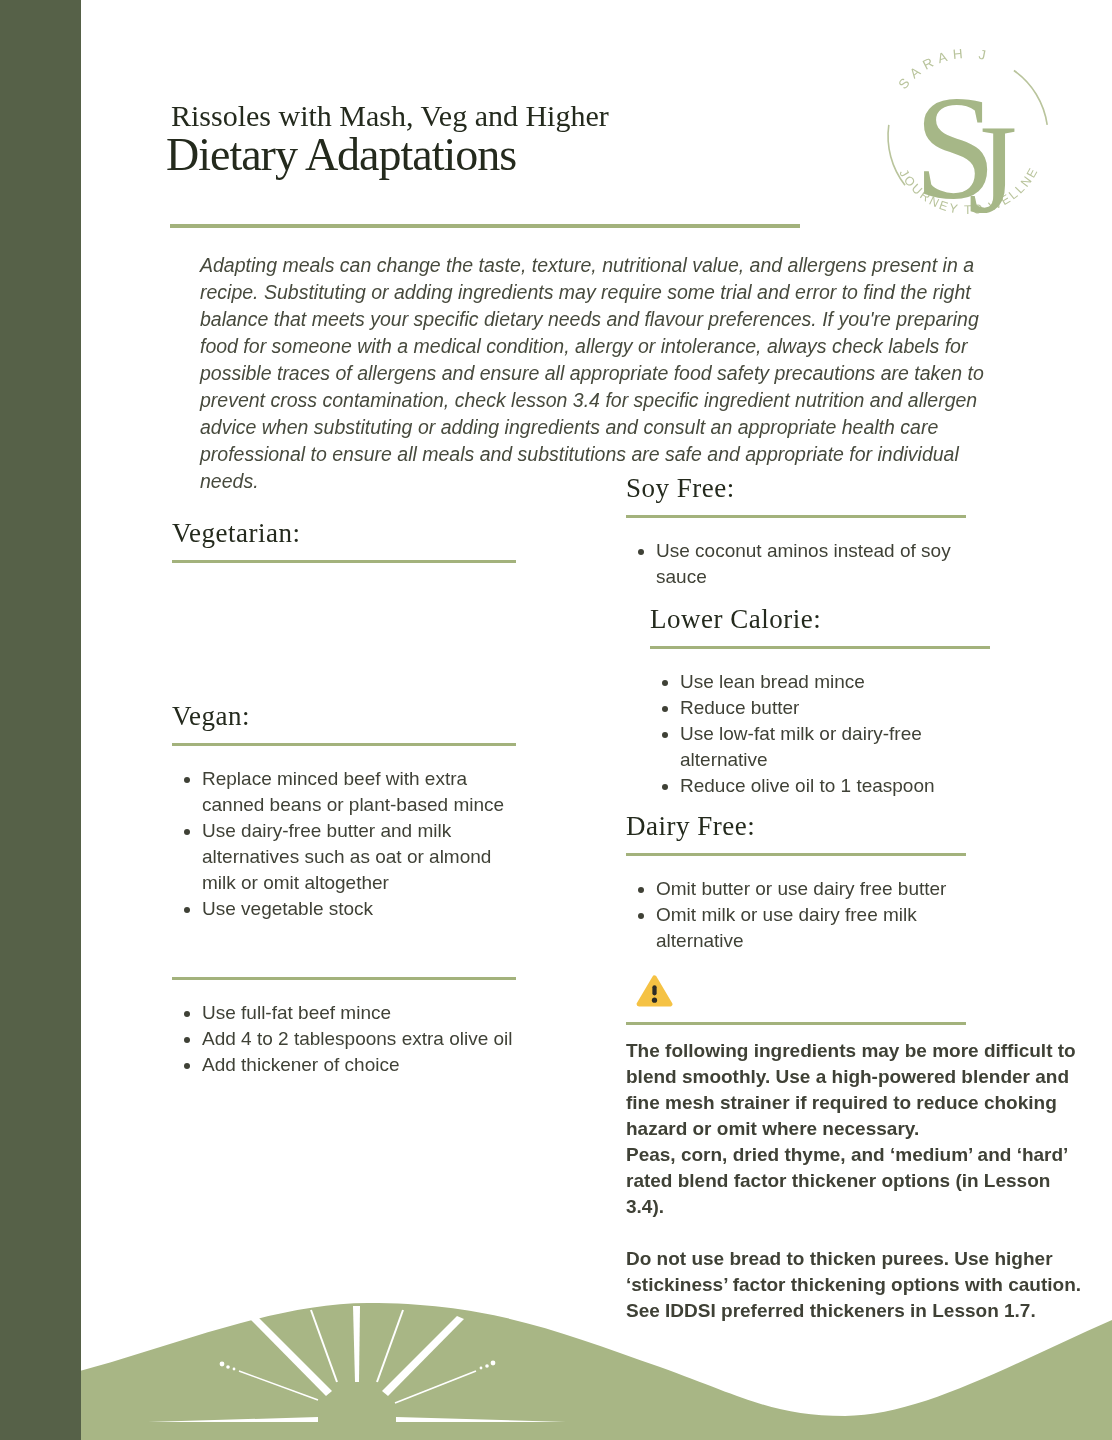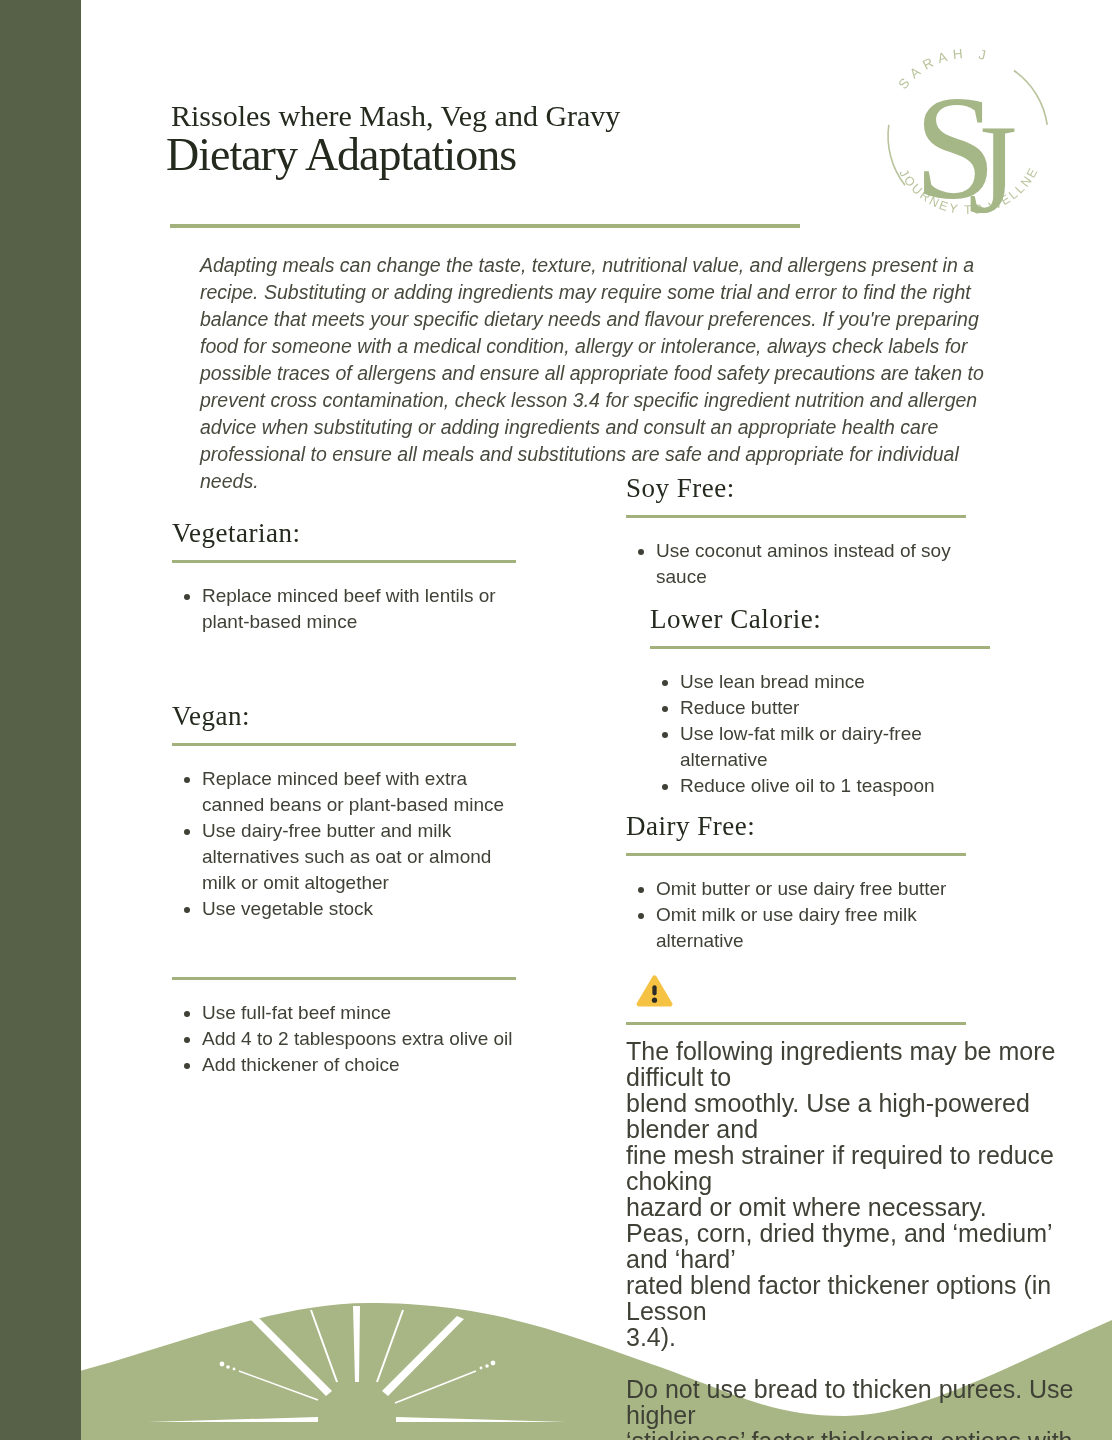--- a/index.html
+++ b/index.html
@@ -22,21 +22,21 @@
            font-size:19.5px; line-height:27px; color:var(--intro); white-space:pre-line; z-index:3;margin-left:32px; }
 
   .sec { position:absolute; z-index:3; }
   .sec h2 { font-family:"Liberation Serif", serif; font-weight:normal; font-size:27px;
             line-height:36px; color:var(--heading); letter-spacing:0.5px; }
   .sec .rule { height:3px; background:var(--rule); margin-top:9px; }
   .sec-l .rule { width:344px; }
   .sec-r .rule { width:340px; }
   .sec ul { margin:20px 0 0 0; padding-left:30px; }
   .sec li { font-size:19px; line-height:26px; color:var(--body); white-space:pre-line; }
-  .sec p  { font-size:25px; line-height:26px; color:var(--body); white-space:pre-line; }
+  .sec p  { font-size:19px; line-height:26px; color:var(--body); white-space:pre-line;font-weight:bold; }
   .p1 { margin-top:13px; }
   .p2 { margin-top:26px; }
   .wicon { margin-left:10px; vertical-align:-4px; }
 </style>
 </head>
 <body>
 
 <div id="page">
 
   <div class="sidebar"></div>
@@ -55,21 +55,21 @@
       <line x1="239" y1="101" x2="318" y2="130" stroke="#ffffff" stroke-width="1.6"></line>
       <line x1="395" y1="133" x2="476" y2="101" stroke="#ffffff" stroke-width="1.6"></line>
       <circle cx="481" cy="98" r="1.4"></circle>
         <circle cx="487" cy="96" r="1.8"></circle>
         <circle cx="493" cy="93" r="2.4"></circle>
       <polygon points="148,152 318,147 318,152"></polygon>
       <polygon points="396,147 566,152 396,152"></polygon>
     </g>
   </svg>
 
-  <div class="recipe">Rissoles where Mash, Veg and Gravy</div>
+  <div class="recipe">Rissoles with Mash, Veg and Higher</div>
   <div class="title">Dietary Adaptations</div>
   <div class="title-rule"></div>
 
   <svg class="logo" width="200" height="206" viewBox="0 0 200 206">
     <defs>
       <path id="arcTop" d="M 32.5 61 A 78 78 0 0 1 139 32.5"></path>
       <path id="arcBottom" d="M 29.3 133 A 78 78 0 0 0 170.7 133"></path>
     </defs>
     <path d="M 145.9 34.5 A 80 80 0 0 1 179.2 88.9" fill="none" stroke="var(--logo-arc)" stroke-width="1.6"></path>
     <path d="M 20.8 88.9 A 80 80 0 0 0 37 149.2" fill="none" stroke="var(--logo-arc)" stroke-width="1.6"></path>
@@ -91,24 +91,20 @@
 food for someone with a medical condition, allergy or intolerance, always check labels for
 possible traces of allergens and ensure all appropriate food safety  precautions are taken to
 prevent cross contamination, check lesson 3.4 for specific ingredient nutrition and allergen
 advice when substituting or adding ingredients and  consult an appropriate health care
 professional to ensure all meals and substitutions are safe and appropriate for individual
 needs.</div>
 
   <section class="sec sec-l" style="left:172px; top:515px; width:400px">
     <h2>Vegetarian:</h2>
     <div class="rule"></div>
-    <ul>
-        <li>Replace minced beef with lentils or
-plant-based mince</li>
-      </ul>
   </section>
 
   <section class="sec sec-l" style="left:172px; top:698px; width:400px">
     <h2>Vegan:</h2>
     <div class="rule"></div>
     <ul>
         <li>Replace minced beef with extra
 canned beans or plant-based mince</li>
         <li>Use dairy-free butter and milk
 alternatives such as oat or almond
@@ -166,16 +162,16 @@
     <div class="rule"></div>
     <p class="p1">The following ingredients may be more difficult to
 blend smoothly. Use a high-powered blender and
 fine mesh strainer if required to reduce choking
 hazard or omit where necessary.
 Peas, corn, dried thyme, and ‘medium’ and ‘hard’
 rated blend factor thickener options (in Lesson
 3.4).</p>
     <p class="p2">Do not use bread to thicken purees. Use higher
 ‘stickiness’ factor thickening options with caution.
-See IDDSI preferred thickeners in Lesson 2.5.</p>
+See IDDSI preferred thickeners in Lesson 1.7.</p>
   </section>
 
 </div>
 
 </body></html>

